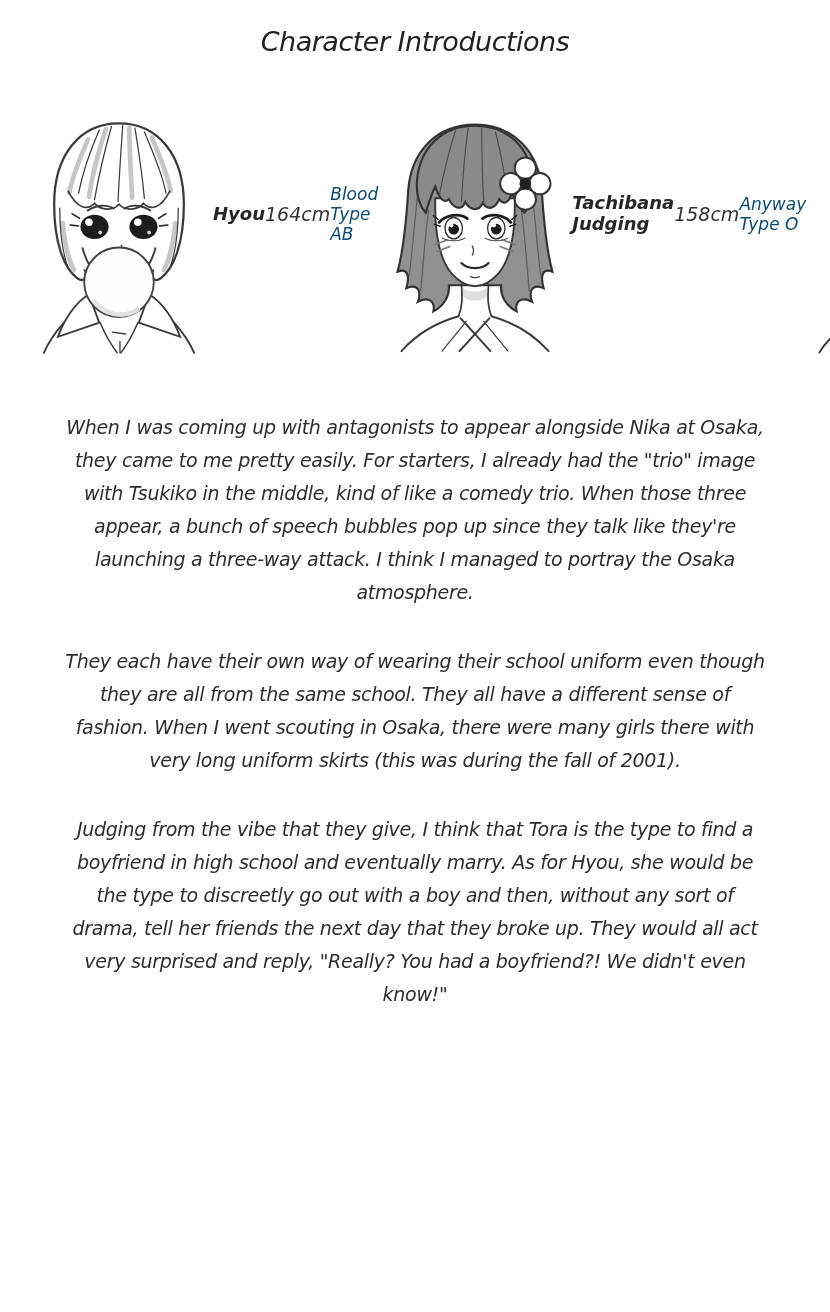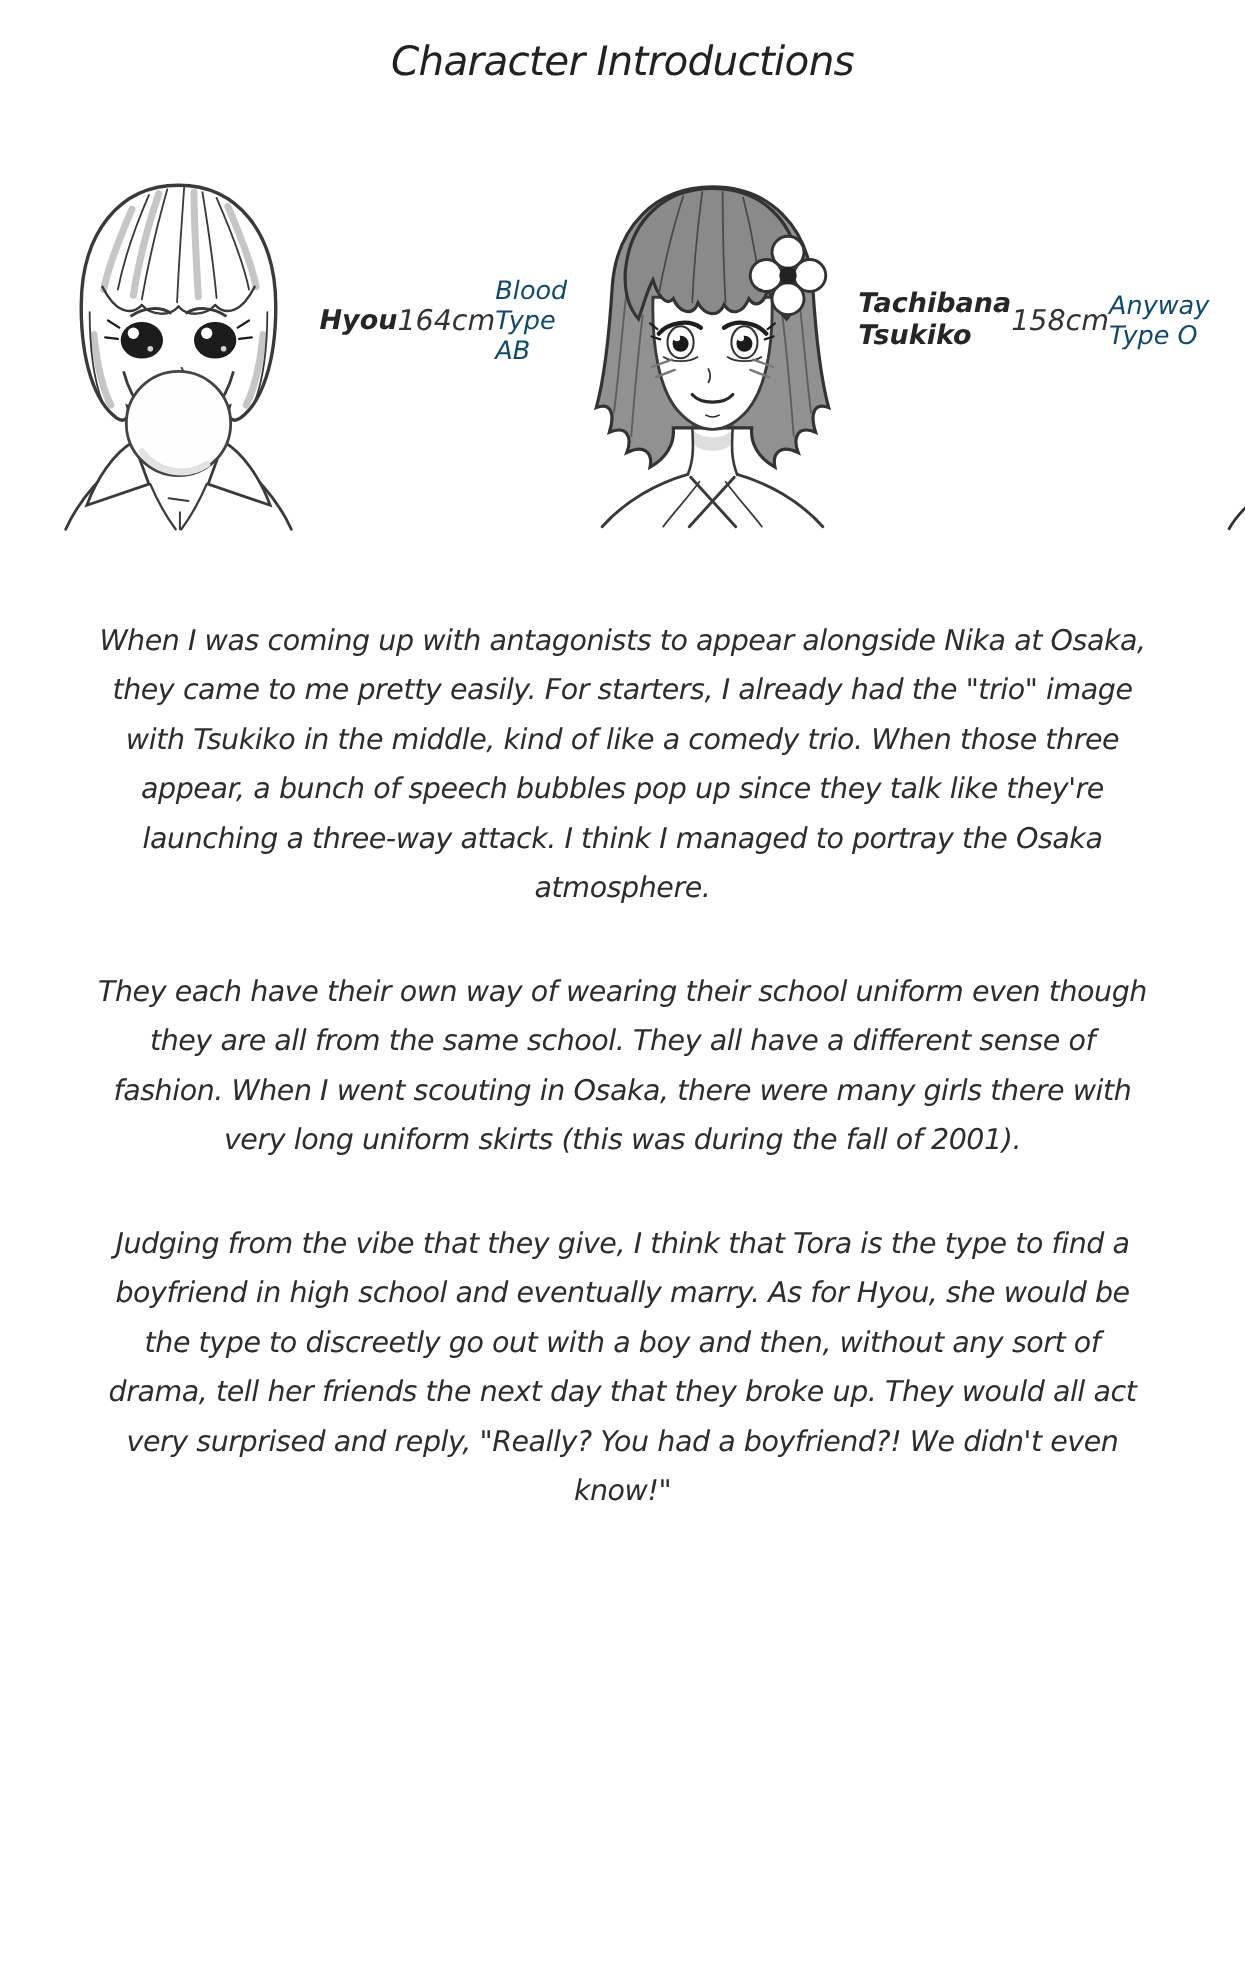--- a/index.html
+++ b/index.html
@@ -201,21 +201,21 @@
             <path d="M114,177 C113,191 113,200 117,210" stroke-width="1.8"></path>
             <path d="M83,210 C62,216 40,228 24,246" stroke-width="2"></path>
             <path d="M117,210 C138,216 160,228 176,246" stroke-width="2"></path>
             <path d="M85,212 L116,246" stroke-width="2"></path>
             <path d="M115,212 L84,246" stroke-width="2"></path>
             <path d="M91,215 C82,227 72,238 66,246" stroke-width="1.2"></path>
             <path d="M109,215 C118,227 128,238 134,246" stroke-width="1.2"></path>
           </g>
         </svg>
       </div>
-      <div class="char-name">Tachibana Tsukiko</div>
+      <div class="char-name">Tachibana Judging</div>
       <div class="char-height">158cm</div>
       <div class="char-blood">Anyway Type O</div>
     </div>
 
     <div class="character">
       <div class="portrait-box">
         <svg viewBox="0 0 200 300" width="186" height="279" aria-hidden="true">
 
           <g fill="#fff" stroke="#333" stroke-width="2" stroke-linejoin="round">
             <path d="M100,58 C74,56 62,46 60,38 C74,38 90,48 100,58 Z"></path>

